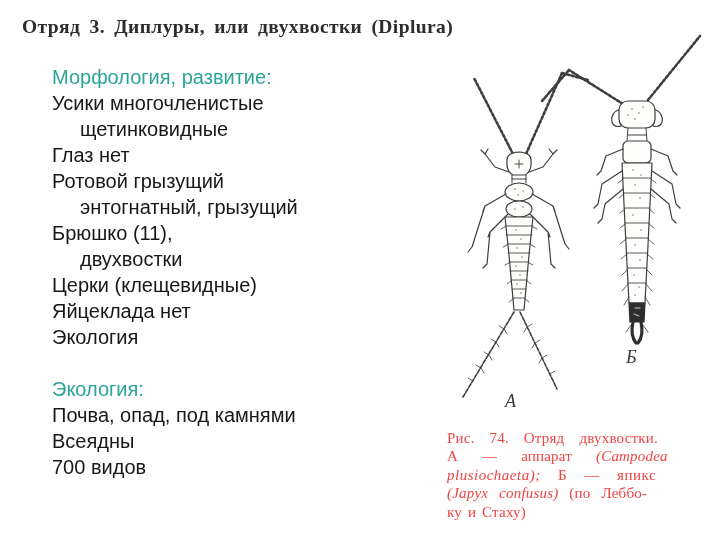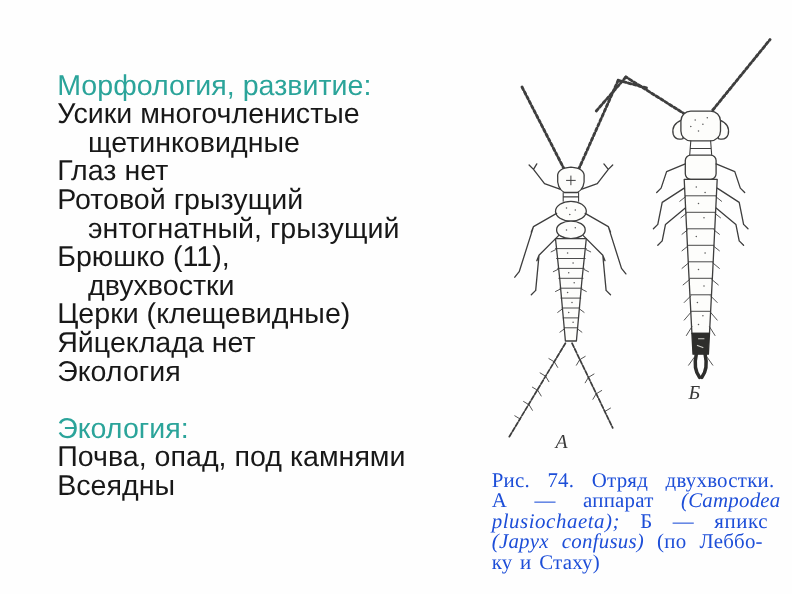--- a/index.html
+++ b/index.html
@@ -4,65 +4,67 @@
 <style>
   html,body{margin:0;padding:0;background:#ffffff;}
   #slide{position:relative;width:720px;height:540px;background:#fefefe;overflow:hidden;
          font-family:"Liberation Sans",sans-serif;}
   
   .title{position:absolute;left:22px;top:16px;width:470px;
          font-family:"Liberation Serif",serif;font-weight:bold;font-size:19.5px;
          color:#2e2d2b;letter-spacing:0.4px;word-spacing:4px;}
   
   .textblock{position:absolute;left:52px;top:64px;width:320px;
-             font-size:26px;line-height:26px;color:#181818;}
+             font-size:20px;line-height:26px;color:#181818;}
   .line{height:26px;white-space:nowrap;}
   .line.indent{padding-left:28px;}
   .line.teal{color:#2ba49a;}
   .line.blank{height:26px;}
   
   .figure{position:absolute;left:395px;top:25px;width:330px;height:400px;}
   .fig-label{position:absolute;font-family:"Liberation Serif",serif;font-style:italic;
              font-size:18px;color:#3a3a3a;}
   #label-a{left:505px;top:391px;}
   #label-b{left:626px;top:347px;}
   
   .caption{position:absolute;left:447px;top:429px;width:250px;
-           font-family:"Liberation Serif",serif;font-size:19px;line-height:18.4px;
-           color:#1d4ed8;letter-spacing:0.2px;}
+           font-family:"Liberation Serif",serif;font-size:15px;line-height:18.4px;
+           color:#ef4444;letter-spacing:0.2px;}
   .cap-line{white-space:nowrap;}
   .it{font-style:italic;}
   .j1{word-spacing:11px;}
   .j2{word-spacing:20px;}
   .j3{word-spacing:13px;letter-spacing:0.5px;}
   .j4{word-spacing:7px;}
   .c5{text-align:left;word-spacing:2px;}
 </style>
 </head>
 <body>
 
 <div id="slide">
 
+  <div class="title">Отряд 3. Диплуры, или двухвостки (Diplura)</div>
 
   <div class="textblock">
     <div class="line teal">Морфология, развитие:</div>
     <div class="line">Усики многочленистые</div>
     <div class="line indent">щетинковидные</div>
     <div class="line">Глаз нет</div>
     <div class="line">Ротовой грызущий</div>
     <div class="line indent">энтогнатный, грызущий</div>
     <div class="line">Брюшко (11),</div>
     <div class="line indent">двухвостки</div>
     <div class="line">Церки (клещевидные)</div>
     <div class="line">Яйцеклада нет</div>
     <div class="line">Экология</div>
     <div class="line blank"></div>
     <div class="line teal">Экология:</div>
     <div class="line">Почва, опад, под камнями</div>
     <div class="line">Всеядны</div>
+    <div class="line">700 видов</div>
   </div>
 
   <div class="figure">
     <svg width="330" height="400" viewBox="0 0 330 400" xmlns="http://www.w3.org/2000/svg">
 
       <g stroke="#3e3e3e" fill="none" stroke-width="1.2" stroke-linecap="round" stroke-linejoin="round">
 
         <path d="M118,129 L79,53" stroke-dasharray="2.6,2.2" stroke-width="2.6"></path>
         <path d="M131,129 L167,48" stroke-dasharray="2.6,2.2" stroke-width="2.6"></path>
         <path d="M167,48 L193,55" stroke-dasharray="2.6,2.2" stroke-width="2.6"></path>

